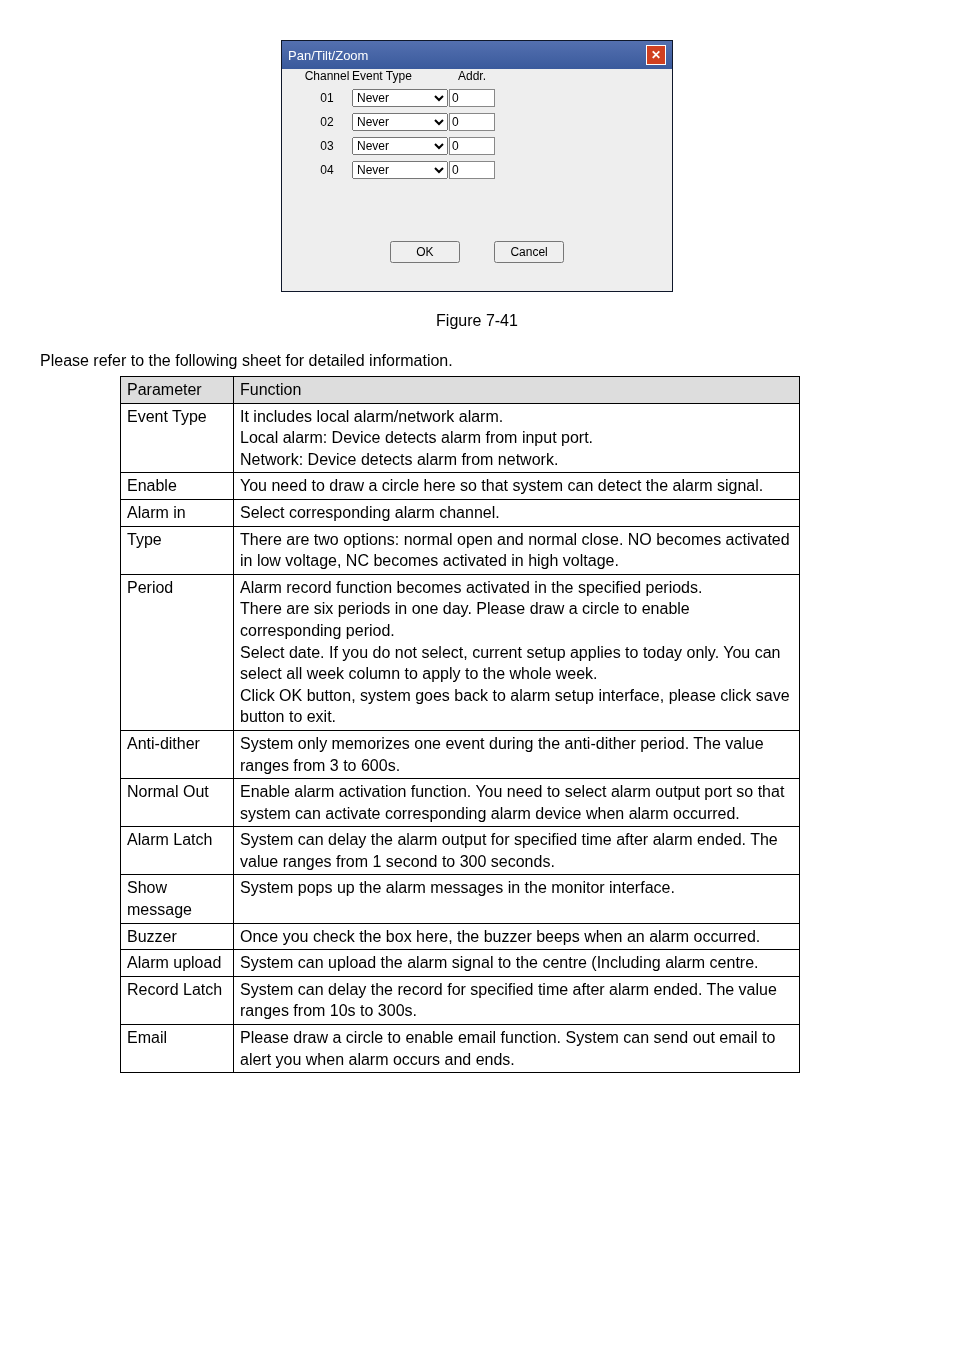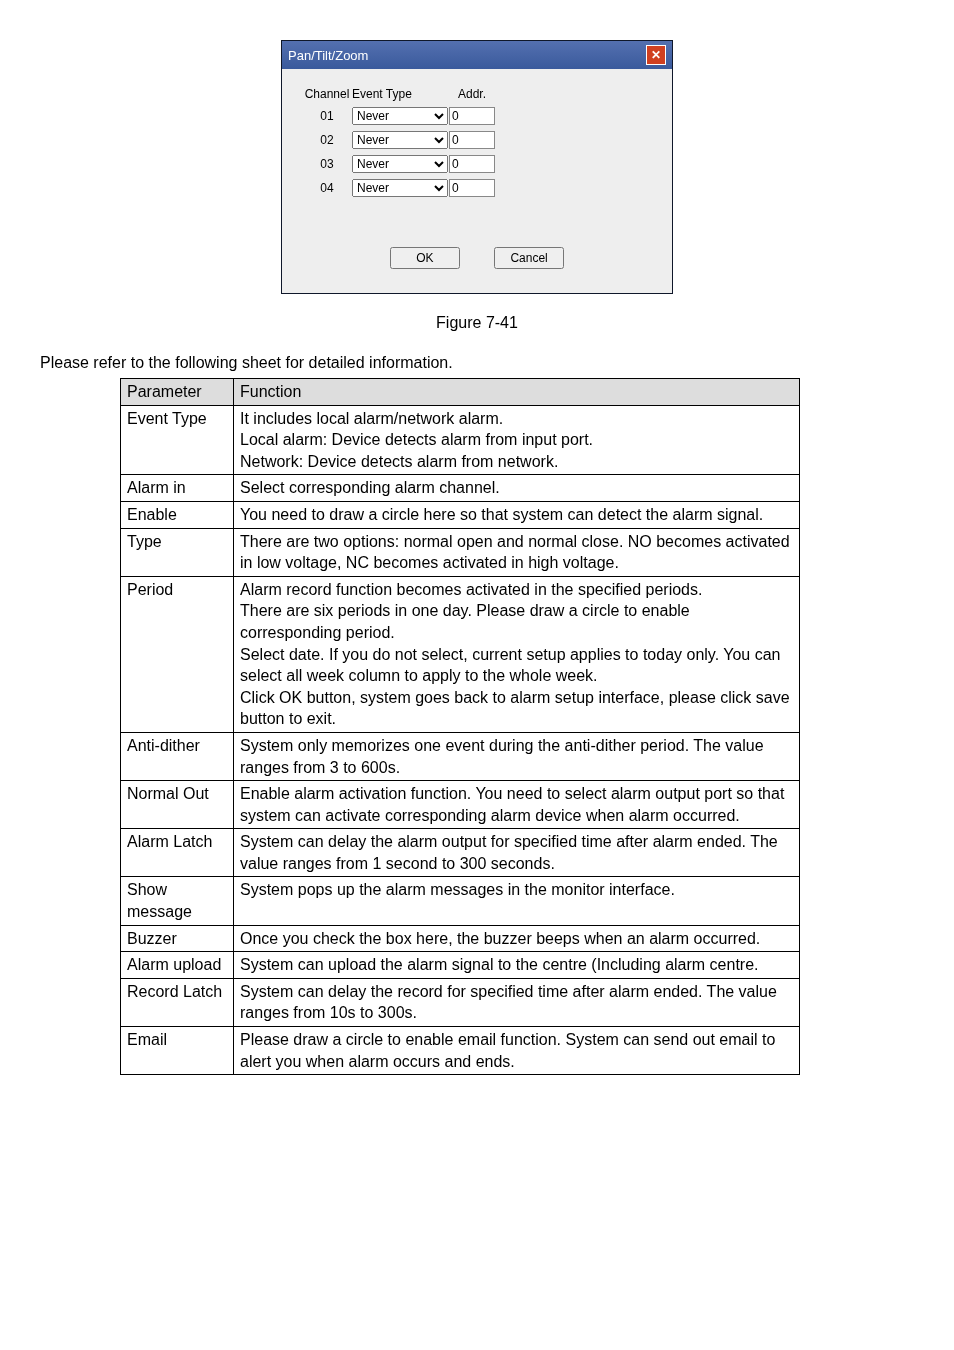--- a/index.html
+++ b/index.html
@@ -1,27 +1,27 @@
 <!DOCTYPE html>
 <html><head>
 <meta charset="utf-8">
 <style>
 body{margin:0;padding:40px;font-family:Arial,sans-serif;font-size:15px;color:#000;background:#fff;width:874px}
 .dialog{width:390px;margin:0 auto 20px;border:1px solid #0f172a;background:#eee}
 .titlebar{background:linear-gradient(#5470b0,#3a5a9c);color:#fff;padding:4px 6px;font-size:13px;display:flex;justify-content:space-between;align-items:center}
 .close-x{width:18px;height:18px;background:#d04020;color:#fff;text-align:center;line-height:18px;font-weight:bold;border:1px solid #fff;font-size:12px}
-.dialog-body{padding:18px 20px 16px;background:#eee;min-height:190px}
+.dialog-body{padding:0 20px 16px;background:#eee;min-height:190px}
 .hdr-row,.row{display:flex;align-items:center;margin-bottom:6px;font-size:12px}
 .col-ch{width:50px;text-align:center}
 .col-ev{width:90px}
 .col-ad{width:60px;text-align:center}
 .row select{width:96px;font-size:12px}
 .row input{width:40px;font-size:12px;border:1px solid #888;padding:1px 2px}
 .btn-row{text-align:center;margin-top:50px}
-.btn-row button{width:70px;margin:0 15px;font-size:12px;padding:2px 0}
+.btn-row button{width:70px;margin:12px 15px;font-size:12px;padding:2px 0}
 .fig{text-align:center;margin:18px 0 22px;font-size:16px}
 .lead{margin:0 0 6px;font-size:16px}
 table.tbl{border-collapse:collapse;width:680px;margin-left:80px}
 table.tbl td{border:1px solid #000;padding:2px 6px;vertical-align:top;font-size:16px;line-height:1.35}
 table.tbl tr.hdr td{background:#ddd}
 table.tbl td.p{width:100px}
 </style>
 </head>
 <body>
 
@@ -74,26 +74,26 @@
     <td class="p">Parameter</td>
     <td>Function</td>
   </tr>
   </tbody>
     <tbody id="tbl-body">
       <tr>
         <td class="p">Event Type</td>
         <td>It includes local alarm/network alarm.<br>Local alarm: Device detects alarm from input port.<br>Network: Device detects alarm from network.</td>
       </tr>
       <tr>
+        <td class="p">Enable</td>
+        <td>You need to draw a circle here so that system can detect the alarm signal.</td>
+      </tr>
+      <tr>
         <td class="p">Alarm in</td>
         <td>Select corresponding alarm channel.</td>
-      </tr>
-      <tr>
-        <td class="p">Enable</td>
-        <td>You need to draw a circle here so that system can detect the alarm signal.</td>
       </tr>
       <tr>
         <td class="p">Type</td>
         <td>There are two options: normal open and normal close. NO becomes activated in low voltage, NC becomes activated in high voltage.</td>
       </tr>
       <tr>
         <td class="p">Period</td>
         <td>Alarm record function becomes activated in the specified periods.<br>There are six periods in one day. Please draw a circle to enable corresponding period.<br>Select date. If you do not select, current setup applies to today only. You can select all week column to apply to the whole week.<br>Click OK button, system goes back to alarm setup interface, please click save button to exit.</td>
       </tr>
       <tr>

